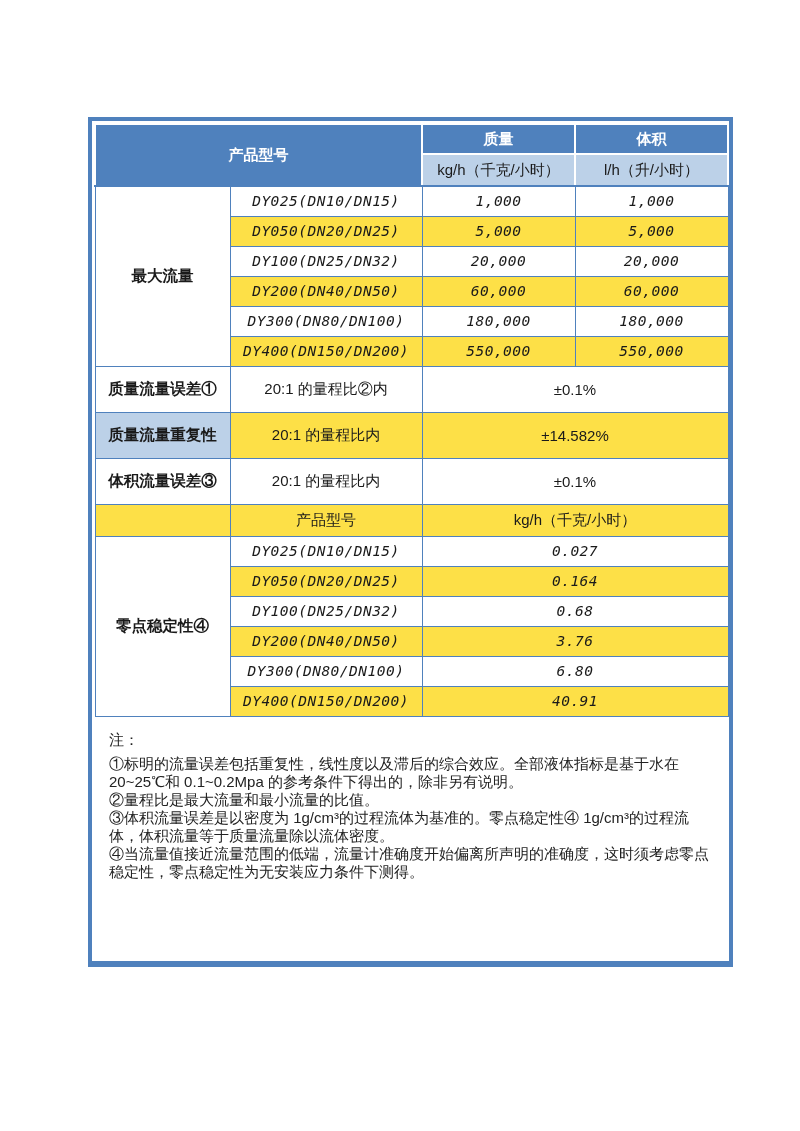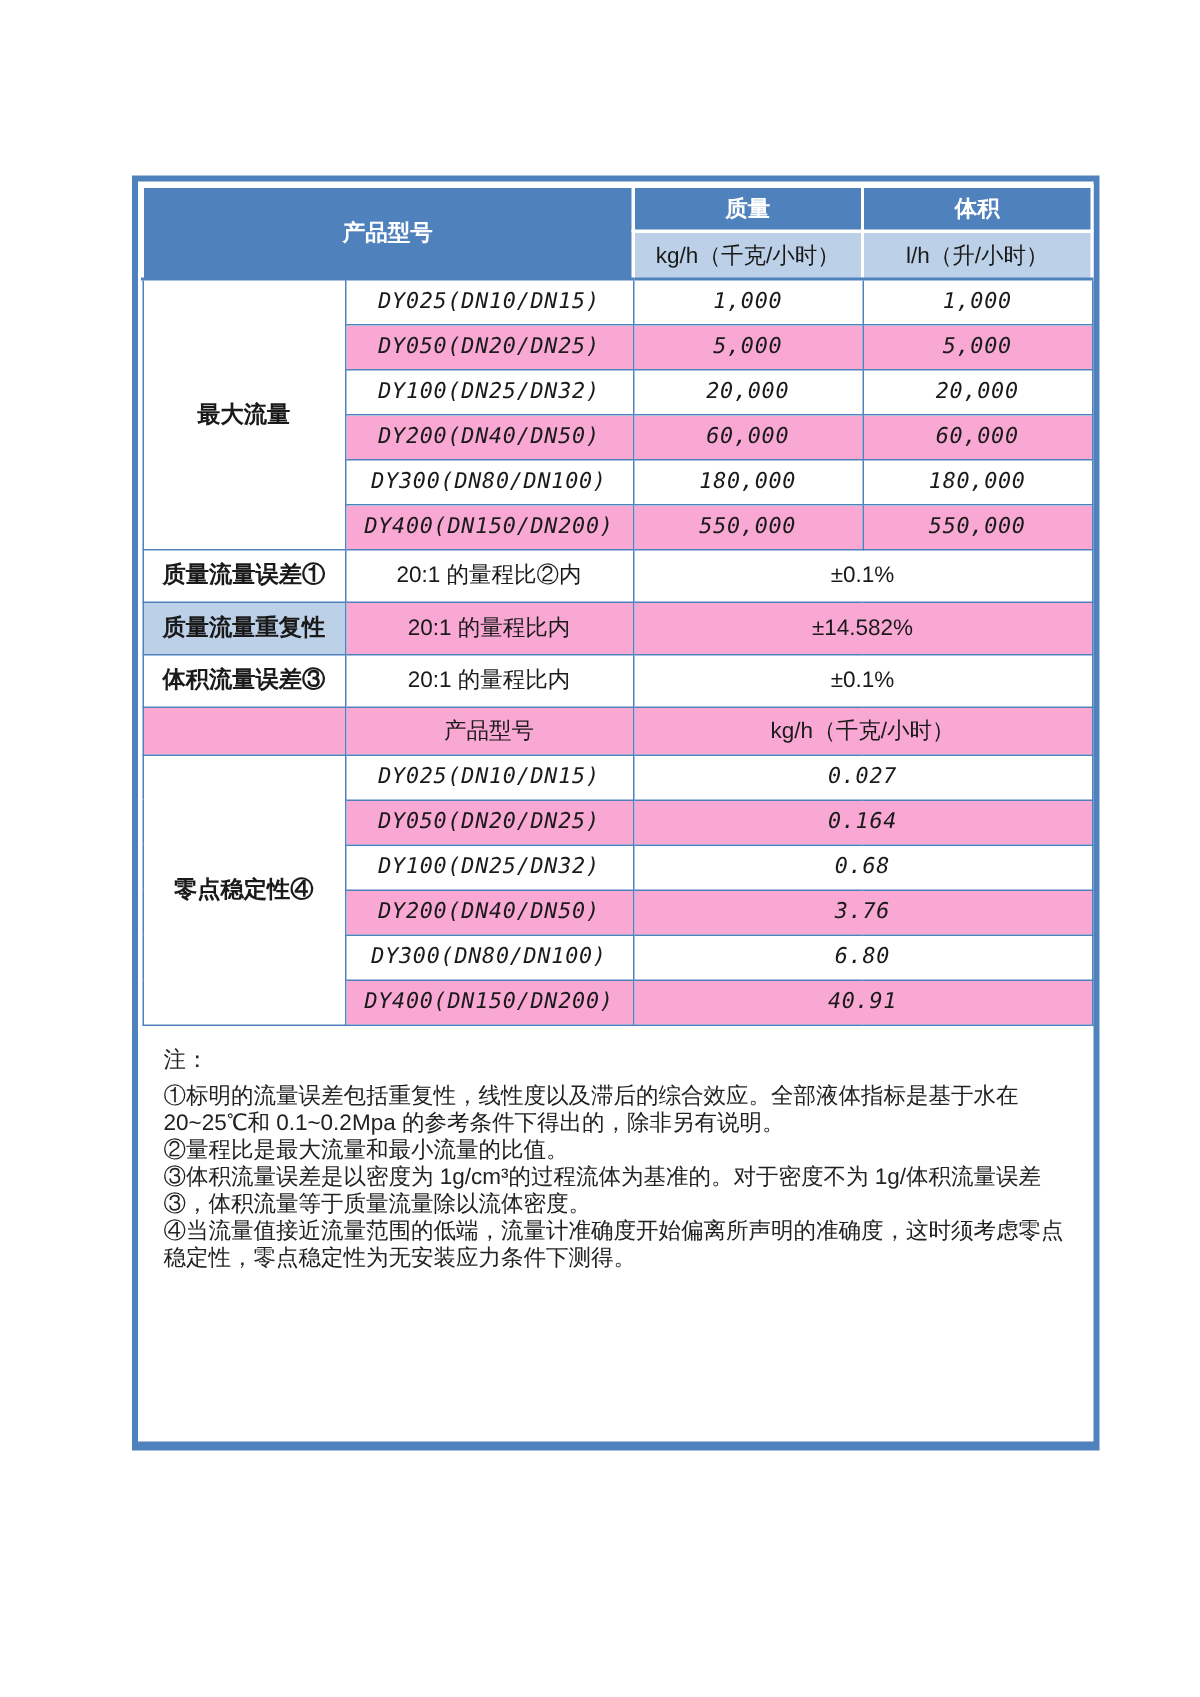--- a/index.html
+++ b/index.html
@@ -15,37 +15,37 @@
   }
   table.spec{
     width:633px;height:836px;border-collapse:collapse;table-layout:fixed;
     font-size:15px;
   }
   td{
     box-sizing:border-box;border:1px solid #4f81bd;
     text-align:center;vertical-align:middle;padding:2px 12px;
     overflow:hidden;white-space:nowrap;
   }
-  tr.light td{background:#f9a8d4;}
+  tr.light td{background:#fde047;}
   td.white-bg{background:#ffffff;margin-top:40px;}
   
   td.h-dark{
     background:#4f81bd;color:#ffffff;font-weight:bold;
     border:2px solid #ffffff;
   }
   td.h-light{
     background:#bcd1e8;color:#1a1a1a;
     border:2px solid #ffffff;border-bottom:2px solid #4f81bd;
   }
   td.h-dark.bb{border-bottom:2px solid #4f81bd;}
   
   td.rowlabel{font-weight:bold;background:#ffffff;font-size:15.5px;}
   td.mono{font-family:"DejaVu Sans Mono", monospace;font-size:14.5px;letter-spacing:0.5px;font-style:italic;}
   tr.r30{height:30px;}
-  tr.r31{height:35px;}
+  tr.r31{height:46px;}
   tr.r32{height:32px;}
   
   td.notes{
     border-left:none;border-right:none;border-bottom:none;
     border-top:1px solid #4f81bd;
     background:#ffffff;text-align:left;vertical-align:top;
     padding:8px 14px 0 14px;white-space:normal;
   }
   .note-line{line-height:18px;font-size:15px;color:#222222;}
   .note-title{line-height:30px;font-size:15px;color:#222222;}
@@ -151,19 +151,19 @@
     <tr class="r30 light">
       <td class="mono">DY400(DN150/DN200)</td>
       <td class="mono" colspan="2">40.91</td>
     </tr>
 
     <tr>
       <td class="notes" colspan="4">
         <div class="note-title">注：</div>
         <div class="note-line">①标明的流量误差包括重复性，线性度以及滞后的综合效应。全部液体指标是基于水在20~25℃和 0.1~0.2Mpa 的参考条件下得出的，除非另有说明。</div>
         <div class="note-line">②量程比是最大流量和最小流量的比值。</div>
-        <div class="note-line">③体积流量误差是以密度为 1g/cm³的过程流体为基准的。对于密度不为 1g/体积流量误差③，体积流量等于质量流量除以流体密度。</div>
+        <div class="note-line">③体积流量误差是以密度为 1g/cm³的过程流体为基准的。零点稳定性④ 1g/cm³的过程流体，体积流量等于质量流量除以流体密度。</div>
         <div class="note-line">④当流量值接近流量范围的低端，流量计准确度开始偏离所声明的准确度，这时须考虑零点稳定性，零点稳定性为无安装应力条件下测得。</div>
       </td>
     </tr>
   </tbody>
     </table>
 </div>
 
 </body></html>

